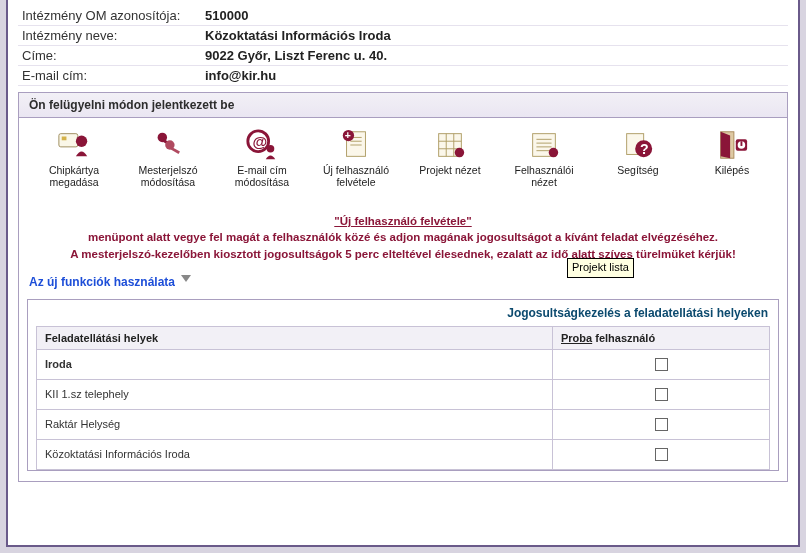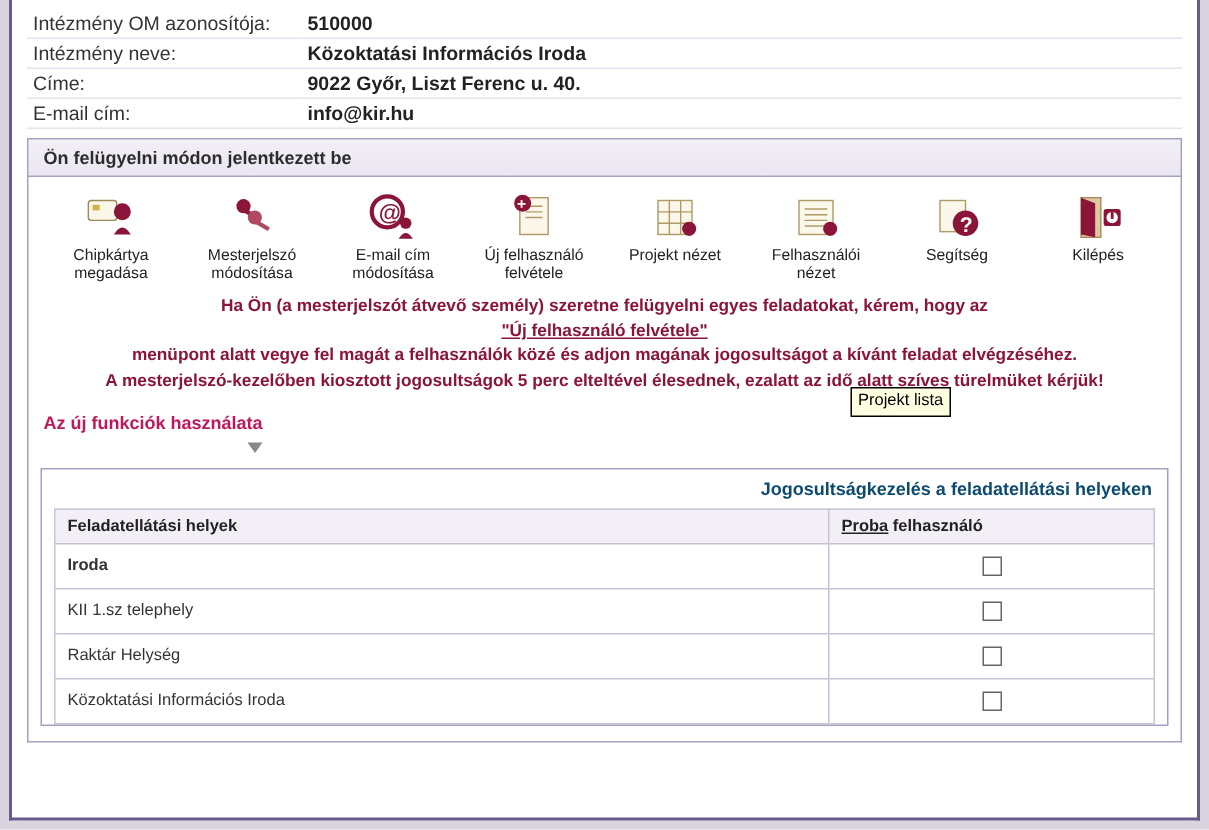--- a/index.html
+++ b/index.html
@@ -102,29 +102,28 @@
     top: 64px;
     background: #ffffe1;
     border: 1px solid #000;
     font-size: 11px;
     font-weight: normal;
     color: #000;
     padding: 1px 4px;
     white-space: nowrap;
   }
   .expander {
-    color: #be185d;
+    color: #1d4ed8;
     font-weight: bold;
     font-size: 12px;
     padding: 6px 0 2px 2px;
     cursor: pointer;
     display: inline-flex;
-    align-items: flex-end;
+    align-items: flex-start;
     gap: 6px;
-    flex-direction: column;
   }
   .expander .tri {
     width: 0; height: 0;
     border-left: 5px solid transparent;
     border-right: 5px solid transparent;
     border-top: 7px solid #888;
     display: inline-block;
   }
   .perm-outer {
     border: 1px solid #a99ebf;
@@ -300,21 +299,21 @@
                 <circle cx="28" cy="18" r="4" fill="#fff"></circle>
                 <rect x="27" y="14" width="2" height="5" fill="#8a1538"></rect>
               </svg>
           </div>
           <span>Kilépés</span>
         </div>
       </div>
 
       <div class="notice">
         <div>
-          <span>Ha Ön (a mesterjelszót átvevő személy) szeretne felügyelni egyes feladatokat, kérem, hogy az</span><br>
+          <br>
           <span class="underline">"Új felhasználó felvétele"</span>
         </div>
         <div>menüpont alatt vegye fel magát a felhasználók közé és adjon magának jogosultságot a kívánt feladat elvégzéséhez.</div>
         <div>A mesterjelszó-kezelőben kiosztott jogosultságok 5 perc elteltével élesednek, ezalatt az idő alatt szíves türelmüket kérjük!</div>
         <div class="tooltip">Projekt lista</div>
       </div>
 
       <div class="expander">
         <span>Az új funkciók használata</span>
         <span class="tri"></span>

